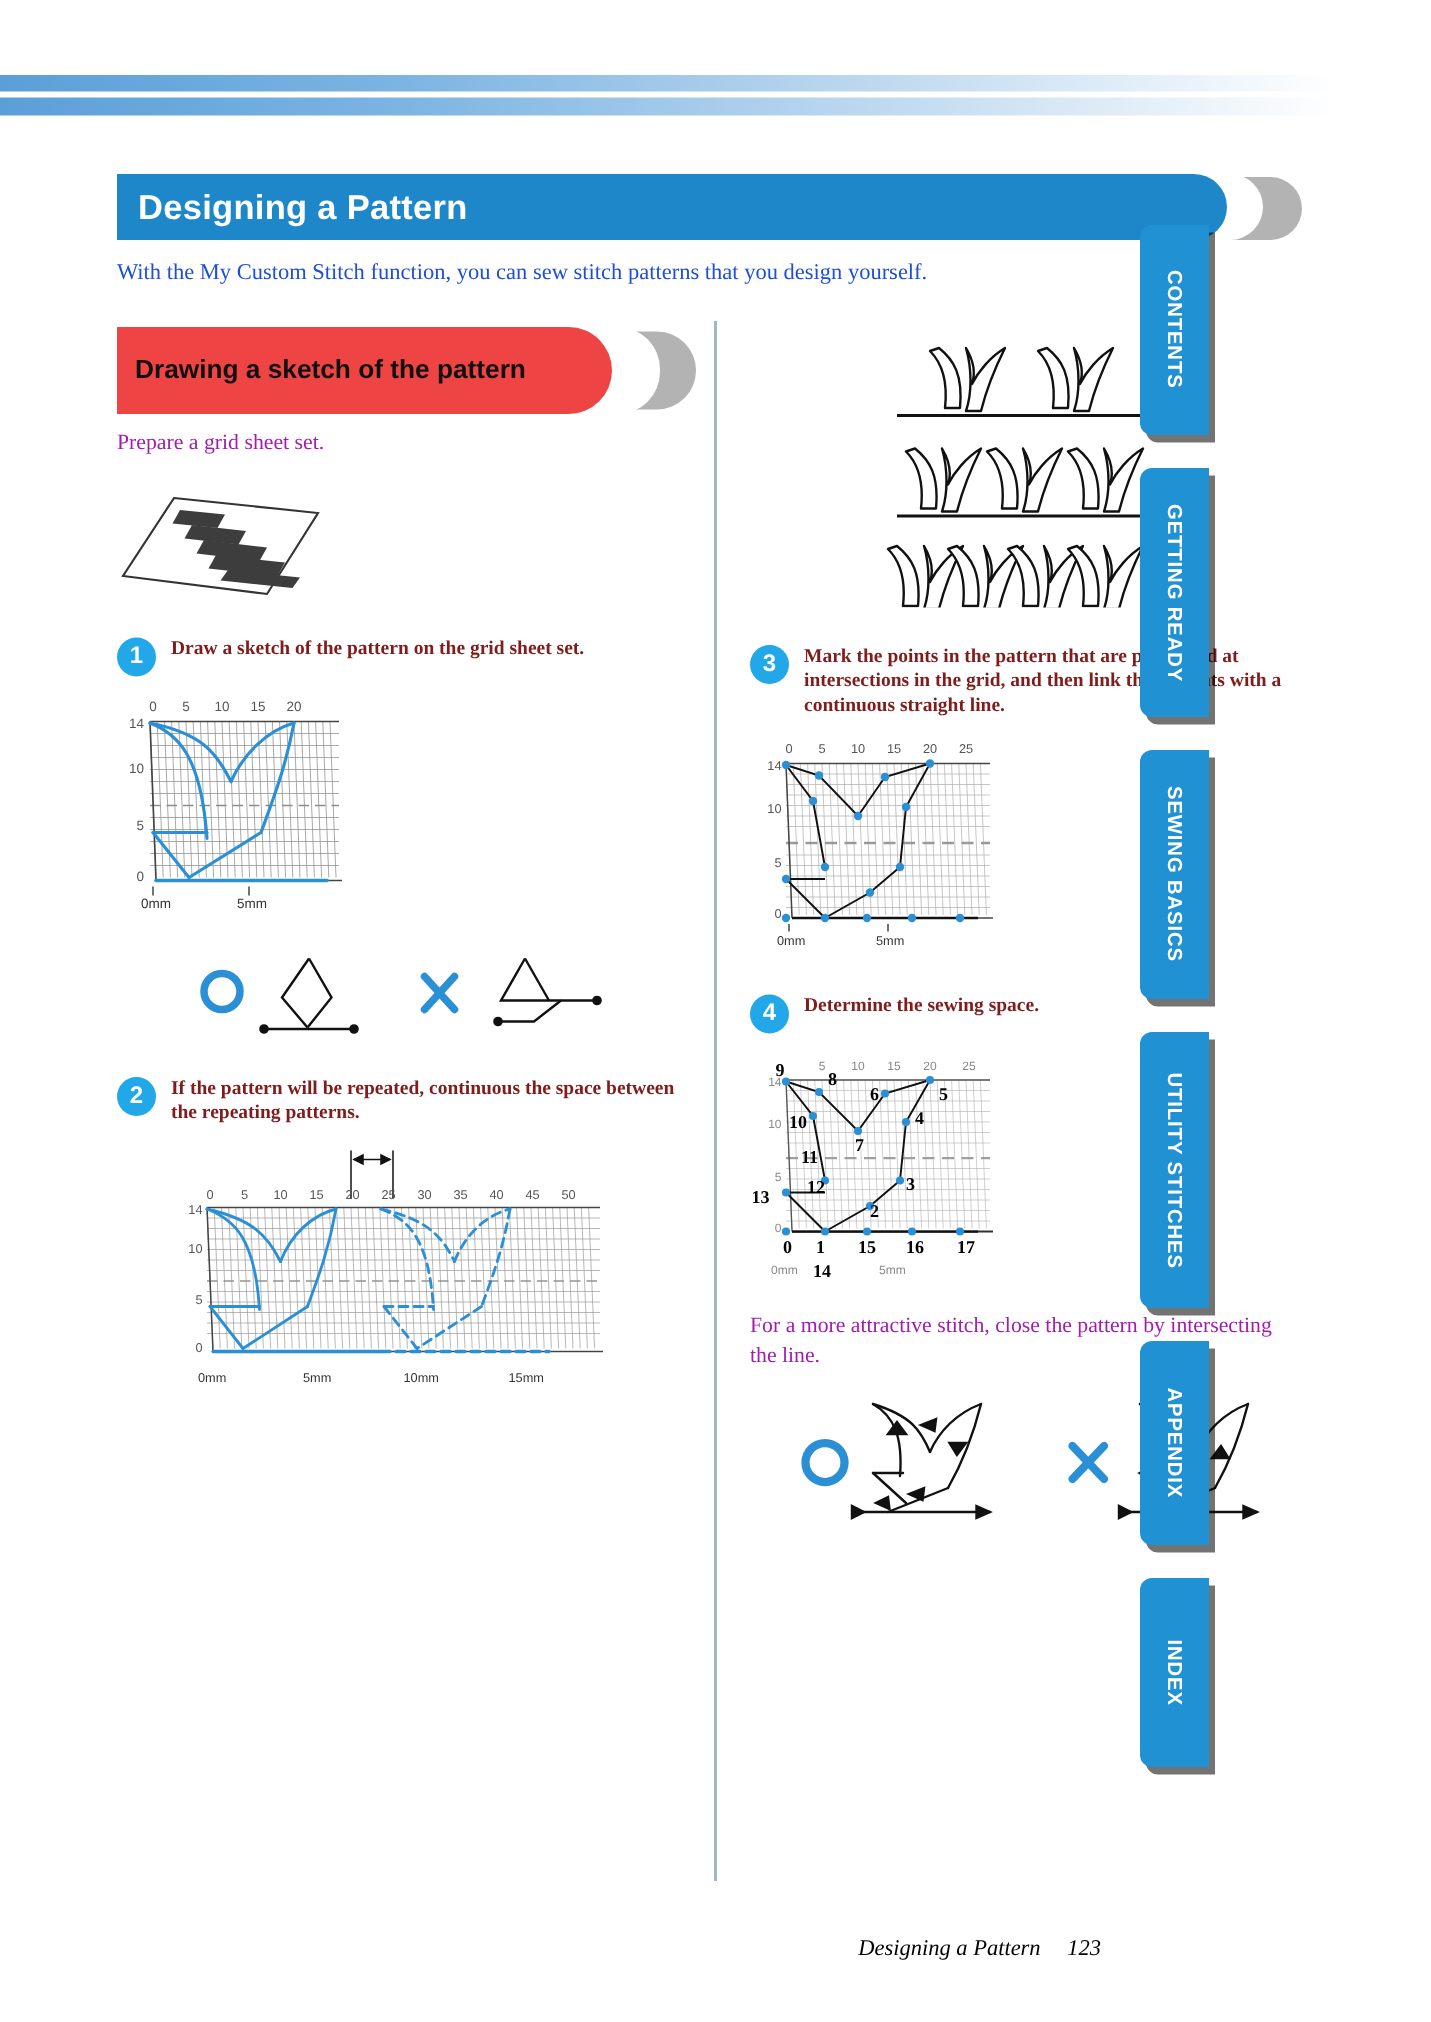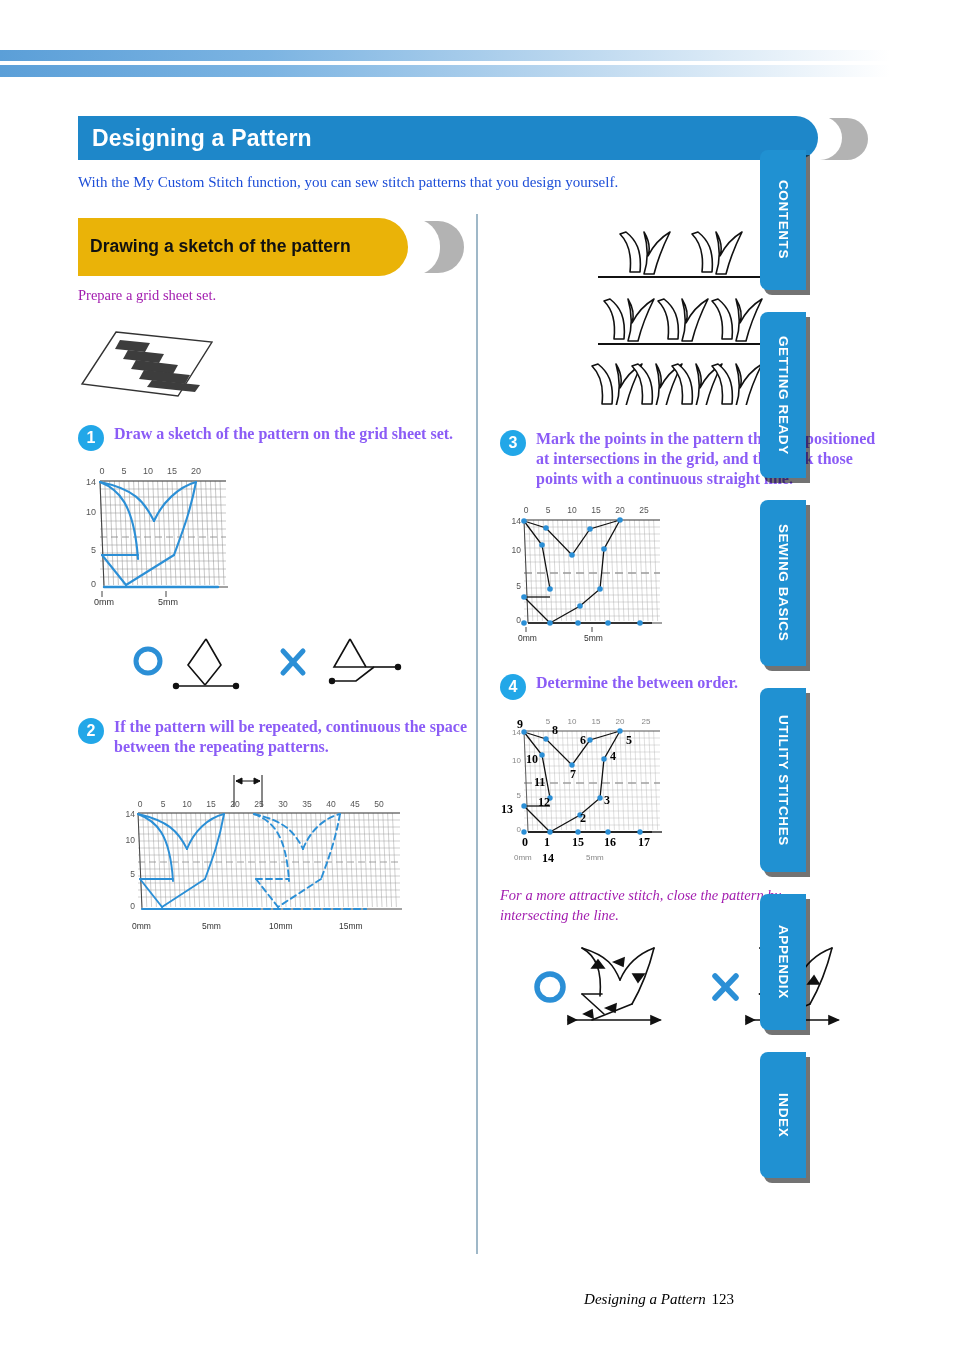--- a/index.html
+++ b/index.html
@@ -63,21 +63,21 @@
   .sh-cap-shadow {
     position: absolute; left: 330px; top: 3px; width: 56px; height: 52px;
     background: #b3b3b3; border-radius: 0 28px 28px 0;
   }
   .sh-cap-white {
     position: absolute; left: 316px; top: 0px; width: 46px; height: 58px;
     background: #ffffff; border-radius: 0 28px 28px 0;
   }
   .sh-pill {
     position: absolute; left: 0; top: 0; width: 330px; height: 58px;
-    background: #eab308; border-radius: 0 30px 30px 0;
+    background: #ef4444; border-radius: 0 30px 30px 0;
     display: flex; align-items: center;
   }
   .sh-pill h2 {
     margin: 0 0 0 12px; font-size: 17.5px; font-weight: bold; line-height: 1.25;
     color: #111;
   }
 
   .body-text {
     font-family: "Liberation Serif", serif;
     font-size: 14.5px; color: #a21caf; line-height: 1.35;
@@ -86,21 +86,21 @@
   
   .step { display: flex; gap: 10px; align-items: flex-start; }
   .step-num {
     flex: 0 0 auto; width: 26px; height: 26px; border-radius: 50%;
     background: #22a7e8; color: #fff; font-weight: bold; font-size: 16px;
     display: flex; align-items: center; justify-content: center;
     margin-top: 1px;
   }
   .step-text {
     font-family: "Liberation Serif", serif;
-    font-weight: bold; font-size: 16px; line-height: 1.26; color: #8b5cf6;
+    font-weight: bold; font-size: 13px; line-height: 1.26; color: #7f1d1d;
   }
 
   
   .fig { display: block; }
   .fig-center { text-align: center; }
 
   
   .tabs { position: absolute; right: 0px; top: 150px; width: 56px; }
   .tab {
     position: relative; width: 46px; margin-left: 4px;
@@ -115,21 +115,21 @@
     transform: scaleX(1);
     font-family: "Liberation Sans", sans-serif;
   }
 
   
   .footer {
     position: absolute; right: 78px; bottom: 40px;
     font-family: "Liberation Serif", serif; font-size: 15px;
   }
   .footer .fchap { font-style: italic; }
-  .footer .fpage { font-weight: normal; margin-left: 2px; }
+  .footer .fpage { font-weight: normal; margin-left: 14px; font-style: italic; }
 
   svg { display: block; }
 </style>
 </head>
 <body>
 
 <div class="page">
 
   <div class="topbar-wrap">
     <div class="topbar"></div>
@@ -582,21 +582,21 @@
           <text x="18" y="140">0mm</text>
             <text x="84" y="140">5mm</text>
         </g>
         <line x1="26" y1="126" x2="26" y2="131" stroke="#444" stroke-width="1"></line>
         <line x1="92" y1="126" x2="92" y2="131" stroke="#444" stroke-width="1"></line>
       </svg>
     </div>
 
     <div class="step" style="margin-top:22px;">
       <div class="step-num">4</div>
-      <div class="step-text">Determine the between order.</div>
+      <div class="step-text">Determine the sewing space.</div>
     </div>
 
     <div class="fig fig-center" style="margin-top:10px;">
       <svg width="190" height="155" viewBox="0 0 190 155">
         <g font-size="8" fill="#888" font-family="Liberation Sans, sans-serif" text-anchor="middle">
           <text x="48" y="14">5</text>
             <text x="72" y="14">10</text>
           <text x="96" y="14">15</text>
             <text x="120" y="14">20</text>
             <text x="146" y="14">25</text>
@@ -705,21 +705,21 @@
           <text x="138" y="136">17</text>
           <text x="22" y="136">0</text>
         </g>
         <g font-size="8" fill="#888" font-family="Liberation Sans, sans-serif">
           <text x="14" y="150">0mm</text>
             <text x="86" y="150">5mm</text>
         </g>
       </svg>
     </div>
 
-    <div class="body-text" style="margin-top:21px; width:350px;font-style:italic;">For a more attractive stitch, close the pattern by intersecting the line.</div>
+    <div class="body-text" style="margin-top:21px; width:350px;">For a more attractive stitch, close the pattern by intersecting the line.</div>
 
     <div class="fig" style="margin-top:16px; margin-left:20px;">
       <svg width="340" height="95" viewBox="0 0 340 95">
         <circle cx="30" cy="45" r="13" fill="none" stroke="#2b8fd6" stroke-width="5.5"></circle>
         <g stroke="#2b8fd6" stroke-width="5.5" stroke-linecap="round">
           <line x1="195" y1="34" x2="216" y2="56"></line>
           <line x1="216" y1="34" x2="195" y2="56"></line>
         </g>
 
         <g stroke="#111" stroke-width="1.6" fill="none" stroke-linecap="round">

